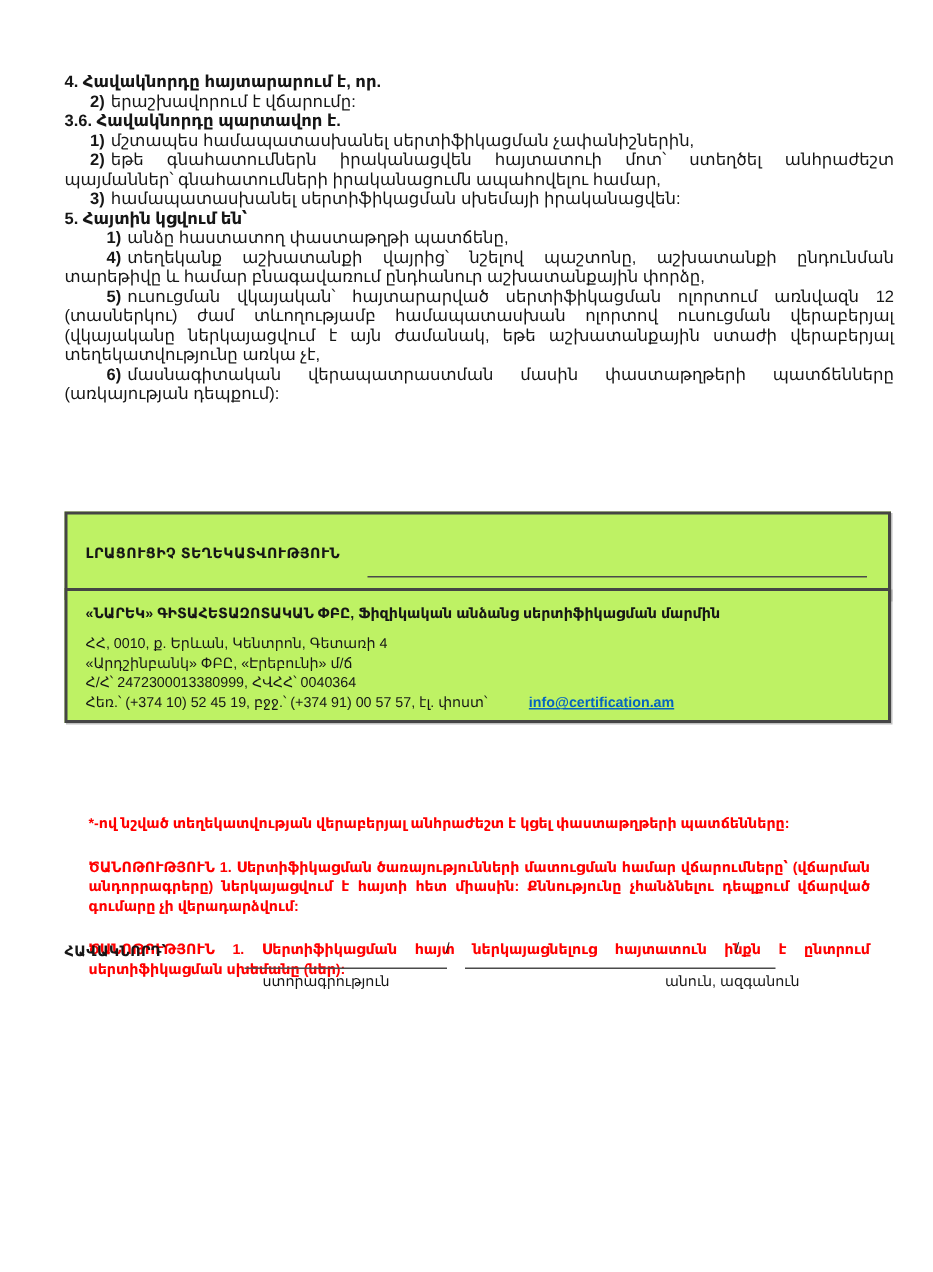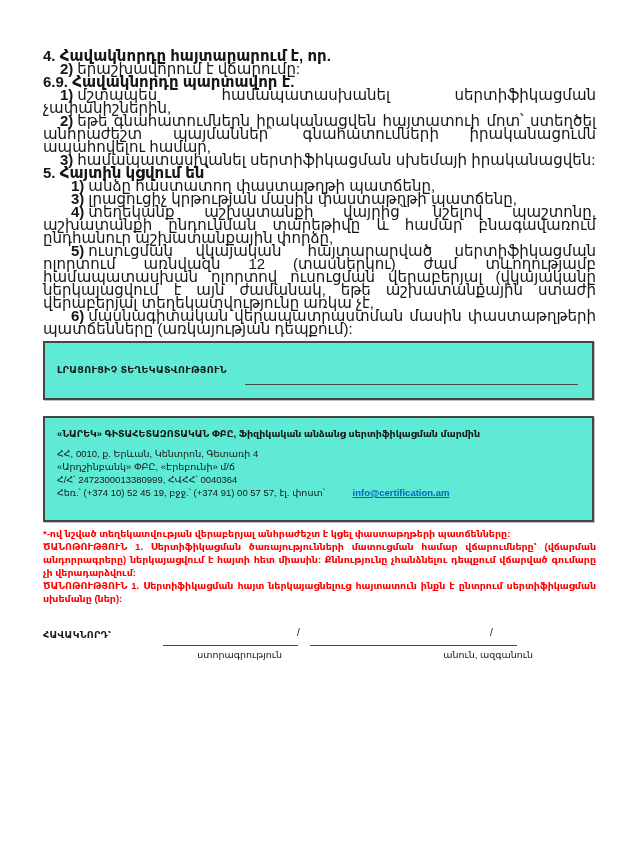--- a/index.html
+++ b/index.html
@@ -8,96 +8,95 @@
     background:#ffffff;
     font-family:"Liberation Sans","DejaVu Sans",sans-serif;
     color:#161616;
     position:relative;
     overflow:hidden;
   }
   .page{position:absolute;inset:0;}
   
   #text-block{
     position:absolute;left:43px;top:49px;width:553px;
-    font-size:15px;line-height:13px;
+    font-size:11px;line-height:13px;
   }
   #text-block p{margin:0;text-align:justify;}
   p.heading{font-weight:bold;text-align:left;}
   p.item{text-indent:17px;}
   p.item-deep{text-indent:28px;}
   .num{font-weight:bold;margin-right:4px;}
   
   .box{
     position:absolute;left:43px;width:551px;
     border:2px solid #454545;
     box-sizing:border-box;
-    background:#5eead4;
+    background:#bef264;
     box-shadow:1px 1px 0 rgba(130,130,130,.5);
   }
   #box-additional{top:341px;height:59px;}
   #additional-label{
     position:absolute;left:12px;top:21px;
     font-size:9.5px;font-weight:bold;letter-spacing:.3px;
   }
   #additional-line{
     position:absolute;left:200px;right:14px;bottom:13px;
     border-bottom:1px solid #4a4a4a;height:0;
   }
-  #box-org{top:416px;height:106px;}
+  #box-org{top:392px;height:90px;}
   #org-title{
     position:absolute;left:12px;top:10px;right:10px;
     font-size:9.5px;font-weight:bold;
   }
   #org-lines{
     position:absolute;left:12px;top:29px;right:10px;
     font-size:9.5px;line-height:13px;
   }
   #org-lines .org-line{margin:0;}
   a.email-link{color:#0563c1;font-weight:bold;text-decoration:underline;padding-left:25px;}
   
   #notes{
     position:absolute;left:43px;top:527px;width:553px;
     color:#ff0000;font-weight:bold;
     font-size:9.5px;line-height:13px;
   }
-  #notes p{margin:0;text-align:justify;}
+  #notes p{margin:16px;text-align:justify;}
   #notes p.first{text-align:left;}
   
   #signature{
     position:absolute;left:43px;top:622px;width:553px;height:55px;
     font-size:9.5px;
   }
   #applicant-label{position:absolute;left:0;top:7px;font-weight:bold;letter-spacing:.3px;}
   .slash{position:absolute;top:5px;font-size:10px;}
   .slash.s1{left:254px;}
   .slash.s2{left:447px;}
   .sig-line{position:absolute;top:23px;height:0;border-bottom:1px solid #4a4a4a;}
   .sig-line.line1{left:120px;width:135px;}
   .sig-line.line2{left:267px;width:207px;}
   .caption{position:absolute;top:27px;color:#161616;}
-  .caption.cap1{left:104px;width:135px;text-align:right;}
+  .caption.cap1{left:132px;width:135px;text-align:left;}
   .caption.cap2{left:283px;width:207px;text-align:right;}
 </style>
 </head>
 <body>
 
 <div class="page">
 
   <div id="text-block">
     <p class="heading">4. Հավակնորդը հայտարարում է, որ.</p>
     <p class="item"><span class="num">2)</span><span>երաշխավորում է վճարումը:</span></p>
 
-    <p class="heading">6.9. Հավակնորդը պարտավոր է.</p>
+    <p class="heading">3.6. Հավակնորդը պարտավոր է.</p>
     <p class="item"><span class="num">1)</span><span>մշտապես համապատասխանել սերտիֆիկացման չափանիշներին,</span></p>
     <p class="item"><span class="num">2)</span><span>եթե գնահատումներն իրականացվեն հայտատուի մոտ՝ ստեղծել անհրաժեշտ պայմաններ՝ գնահատումների իրականացումն ապահովելու համար,</span></p>
     <p class="item"><span class="num">3)</span><span>համապատասխանել սերտիֆիկացման սխեմայի իրականացվեն:</span></p>
 
     <p class="heading">5. Հայտին կցվում են՝</p>
     <p class="item-deep"><span class="num">1)</span><span>անձը հաստատող փաստաթղթի պատճենը,</span></p>
-    <p class="item-deep"><span class="num">3)</span><span>լրացուցիչ կրթության մասին փաստաթղթի պատճենը,</span></p>
     <p class="item-deep"><span class="num">4)</span><span>տեղեկանք աշխատանքի վայրից՝ նշելով պաշտոնը, աշխատանքի ընդունման տարեթիվը և համար բնագավառում ընդհանուր աշխատանքային փորձը,</span></p>
     <p class="item-deep"><span class="num">5)</span><span>ուսուցման վկայական՝ հայտարարված սերտիֆիկացման ոլորտում առնվազն 12 (տասներկու) ժամ տևողությամբ համապատասխան ոլորտով ուսուցման վերաբերյալ (վկայականը ներկայացվում է այն ժամանակ, եթե աշխատանքային ստաժի վերաբերյալ տեղեկատվությունը առկա չէ,</span></p>
     <p class="item-deep"><span class="num">6)</span><span>մասնագիտական վերապատրաստման մասին փաստաթղթերի պատճենները (առկայության դեպքում):</span></p>
   </div>
 
   <div class="box" id="box-additional">
     <span id="additional-label">ԼՐԱՑՈՒՑԻՉ ՏԵՂԵԿԱՏՎՈՒԹՅՈՒՆ</span>
     <div id="additional-line"></div>
   </div>
 

